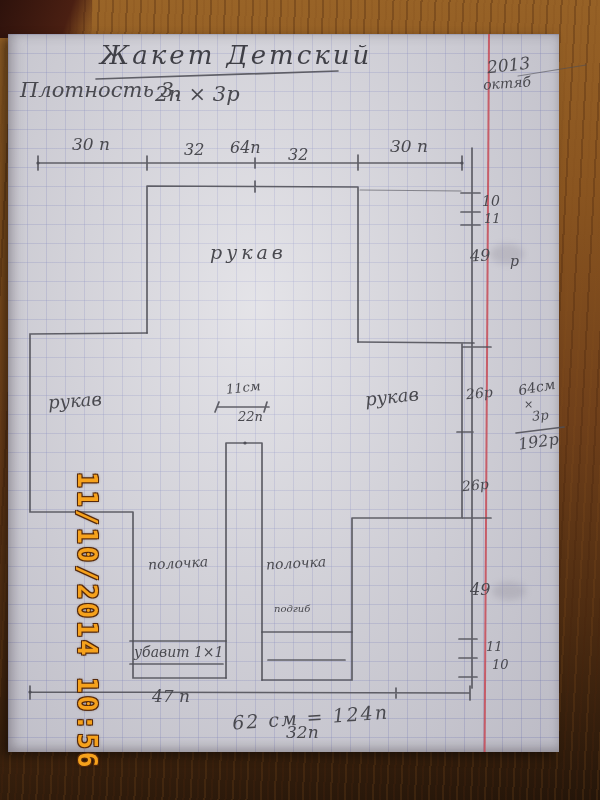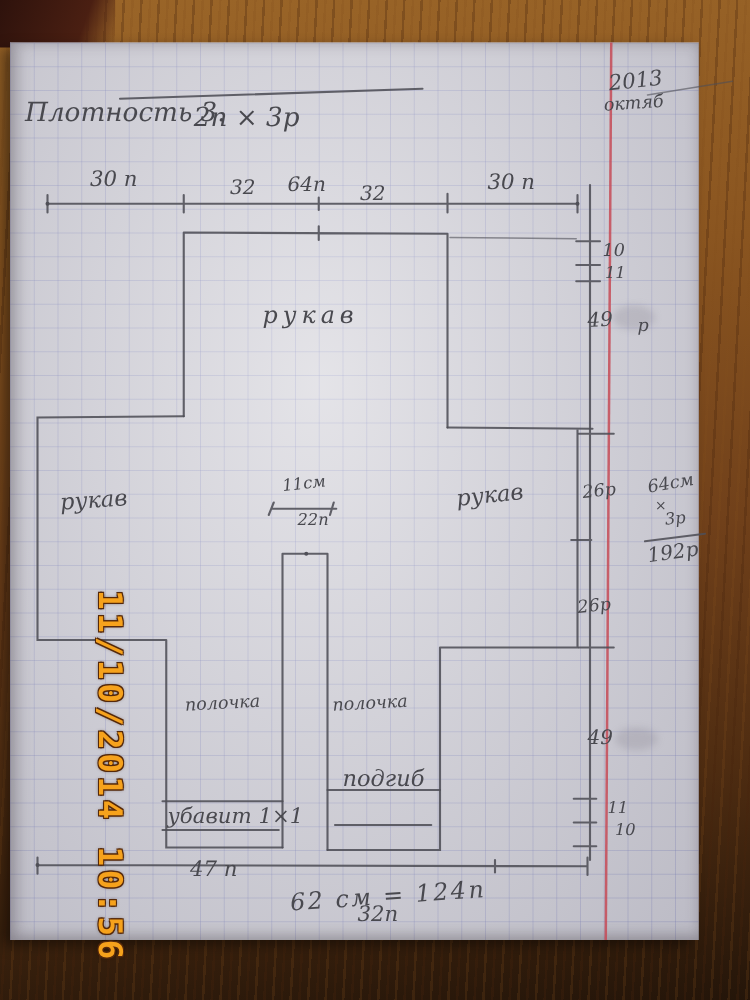--- a/index.html
+++ b/index.html
@@ -83,42 +83,43 @@
 
     <path class="thin" d="M518,76 L586,65"></path>
     <circle cx="38" cy="163" r="1.6" fill="#4f4f57"></circle>
     <circle cx="462" cy="163" r="1.6" fill="#4f4f57"></circle>
     <circle cx="30" cy="692" r="1.6" fill="#4f4f57"></circle>
   </svg>
 
   <div class="smudge" style="left:490px;top:244px;width:34px;height:20px;"></div>
   <div class="smudge" style="left:492px;top:582px;width:34px;height:18px;"></div>
 
+  <div class="lbl" style="left:100px;top:42px;font-size:26px;letter-spacing:3px;color:#3f3f46;">Жакет Детский</div>
   <div class="lbl" style="left:20px;top:80px;font-size:21px;">Плотность 3.</div>
   <div class="lbl" style="left:155px;top:84px;font-size:21px;">2п × 3р</div>
   <div class="lbl" style="left:487px;top:57px;font-size:17px;transform:rotate(-6deg);">2013</div>
   <div class="lbl" style="left:483px;top:76px;font-size:14px;transform:rotate(-4deg);">октяб</div>
 
   <div class="lbl" style="left:72px;top:136px;font-size:17px;">30 п</div>
   <div class="lbl" style="left:184px;top:142px;font-size:16px;">32</div>
   <div class="lbl" style="left:230px;top:140px;font-size:16px;">64п</div>
   <div class="lbl" style="left:288px;top:147px;font-size:16px;">32</div>
   <div class="lbl" style="left:390px;top:138px;font-size:17px;">30 п</div>
 
   <div class="lbl" style="left:210px;top:243px;font-size:19px;letter-spacing:4px;">рукав</div>
   <div class="lbl" style="left:48px;top:392px;font-size:18px;transform:rotate(-4deg);">рукав</div>
   <div class="lbl" style="left:365px;top:388px;font-size:18px;transform:rotate(-6deg);">рукав</div>
 
   <div class="lbl" style="left:226px;top:381px;font-size:13px;transform:rotate(-6deg);">11см</div>
   <div class="lbl" style="left:238px;top:410px;font-size:13px;text-align:right;">22п</div>
 
   <div class="lbl" style="left:148px;top:556px;font-size:14px;transform:rotate(-3deg);">полочка</div>
   <div class="lbl" style="left:266px;top:556px;font-size:14px;transform:rotate(-3deg);">полочка</div>
-  <div class="lbl" style="left:274px;top:604px;font-size:18px;margin-top:11px;">подгиб</div>
-  <div class="lbl" style="left:134px;top:645px;font-size:17px;">убавит 1×1</div>
+  <div class="lbl" style="left:274px;top:604px;font-size:10px;">подгиб</div>
+  <div class="lbl" style="left:134px;top:645px;font-size:14px;">убавит 1×1</div>
 
   <div class="lbl" style="left:152px;top:688px;font-size:17px;">47 п</div>
   <div class="lbl" style="left:286px;top:724px;font-size:17px;">32п</div>
   <div class="lbl" style="left:232px;top:708px;font-size:19px;letter-spacing:2px;transform:rotate(-4deg);">62 см = 124п</div>
 
   <div class="lbl" style="left:482px;top:194px;font-size:14px;">10</div>
   <div class="lbl" style="left:484px;top:212px;font-size:13px;">11</div>
   <div class="lbl" style="left:470px;top:248px;font-size:16px;transform:rotate(-3deg);">49</div>
   <div class="lbl" style="left:510px;top:254px;font-size:14px;">р</div>
   <div class="lbl" style="left:466px;top:386px;font-size:14px;transform:rotate(-6deg);">26р</div>

